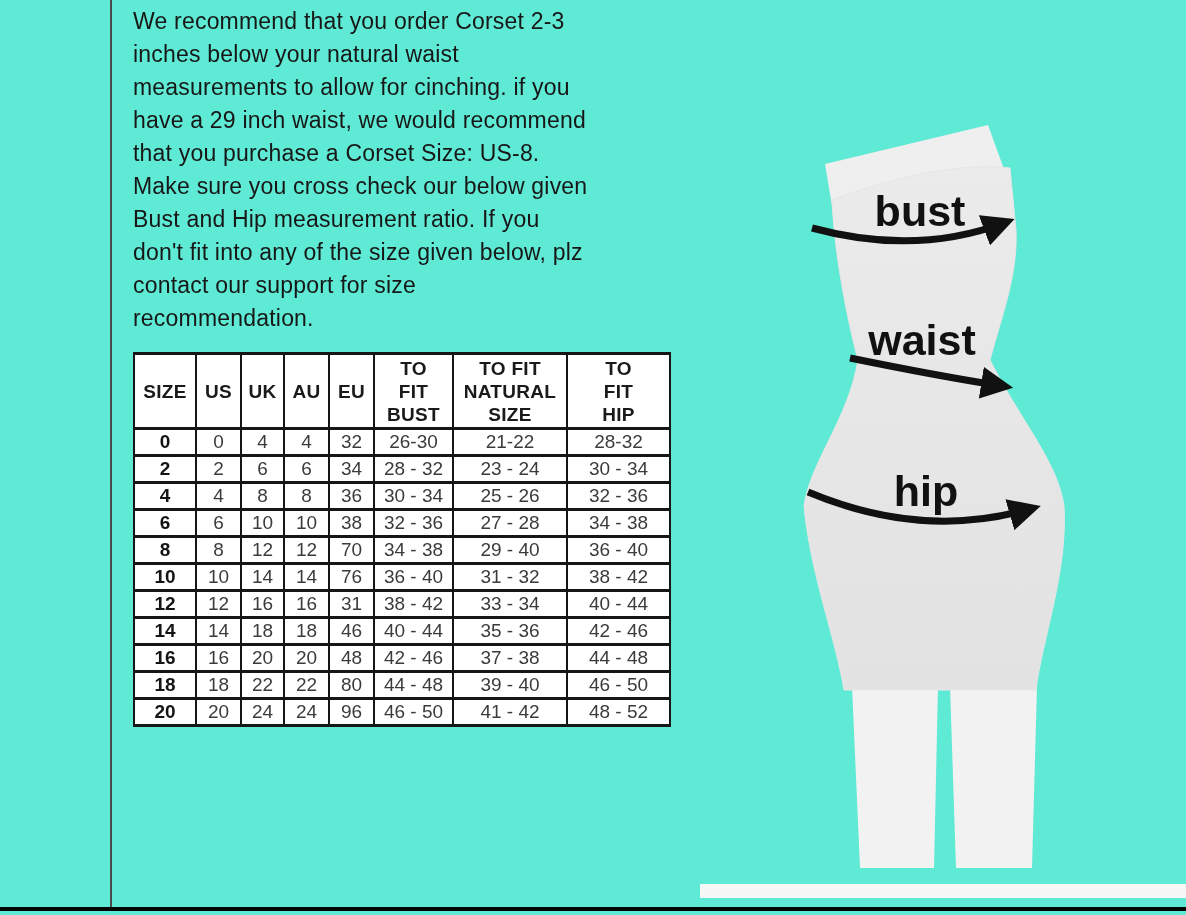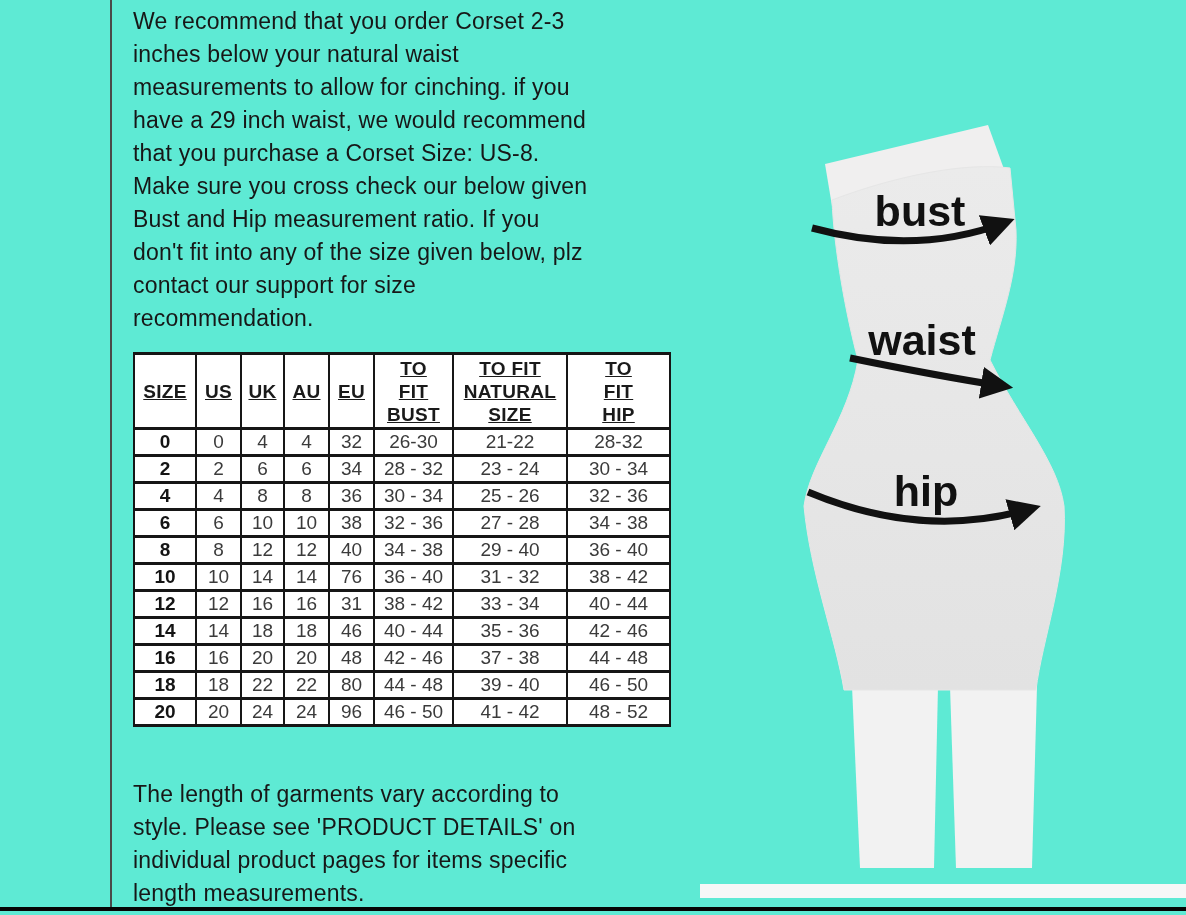--- a/index.html
+++ b/index.html
@@ -22,21 +22,21 @@
     border-collapse:collapse;table-layout:fixed;
     background:#fff;
   }
   table.size-chart th,table.size-chart td{
     border:2px solid #161616;border-top-width:3px;border-bottom-width:3px;
     text-align:center;vertical-align:middle;padding:0 1px;
     font-size:19px;color:#3b3b3b;
   }
   table.size-chart th{
     font-weight:bold;color:#1a1a1a;white-space:pre-line;
-    height:72px;line-height:23px;letter-spacing:0.3px;text-decoration:underline;
+    height:72px;line-height:23px;letter-spacing:0.3px;
   }
   table.size-chart td{height:24px;line-height:24px;}
   table.size-chart td.size-col{font-weight:bold;color:#141414;}
   #figure-svg{position:absolute;left:780px;top:100px;}
   .fig-label{
     font-family:"Liberation Sans",sans-serif;font-size:43px;font-weight:600;
     fill:#111111;text-anchor:middle;
   }
 </style>
 </head>
@@ -125,21 +125,21 @@
           <td>38</td>
           <td>32 - 36</td>
           <td>27 - 28</td>
           <td>34 - 38</td>
         </tr>
         <tr>
           <td class="size-col">8</td>
           <td>8</td>
           <td>12</td>
           <td>12</td>
-          <td>40</td>
+          <td>70</td>
           <td>34 - 38</td>
           <td>29 - 40</td>
           <td>36 - 40</td>
         </tr>
         <tr>
           <td class="size-col">10</td>
           <td>10</td>
           <td>14</td>
           <td>14</td>
           <td>76</td>
@@ -193,24 +193,20 @@
           <td>24</td>
           <td>24</td>
           <td>96</td>
           <td>46 - 50</td>
           <td>41 - 42</td>
           <td>48 - 52</td>
         </tr>
       </tbody>
   </table>
 
-  <div id="footer-note" class="para">The length of garments vary according to
-style. Please see 'PRODUCT DETAILS'  on
-individual product pages for items specific
-length measurements.</div>
 
   <svg id="figure-svg" width="320" height="790" viewBox="0 0 320 790">
     <defs>
       <marker id="ah" viewBox="0 0 10 10" refX="6.5" refY="5" markerWidth="4.6" markerHeight="4.6" orient="auto-start-reverse">
         <path d="M0,0 L10,5 L0,10 z" fill="#111111"></path>
       </marker>
       <linearGradient id="dressGrad" x1="0" y1="0" x2="0" y2="1">
         <stop offset="0" stop-color="#ebebeb"></stop>
         <stop offset="1" stop-color="#e2e2e2"></stop>
       </linearGradient>

